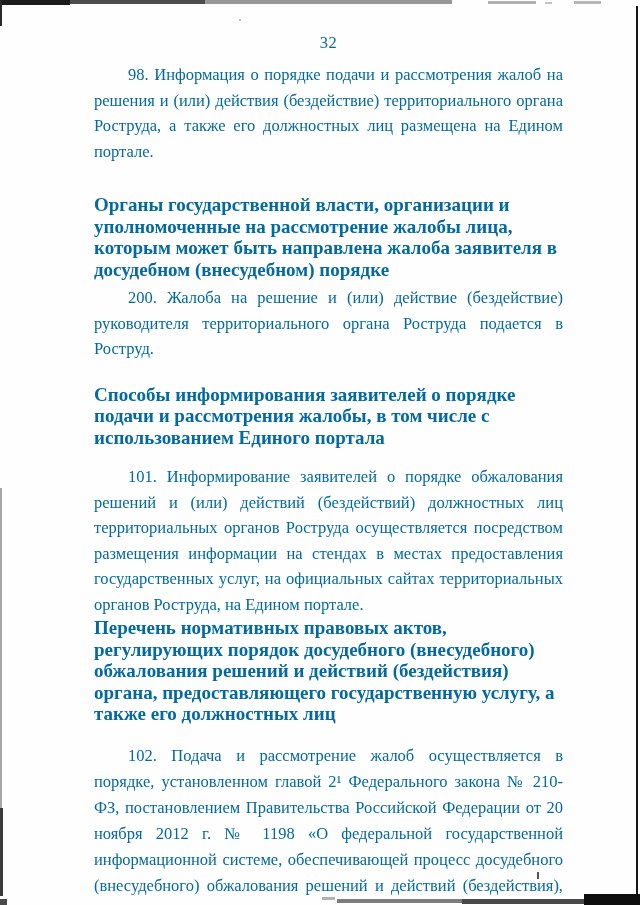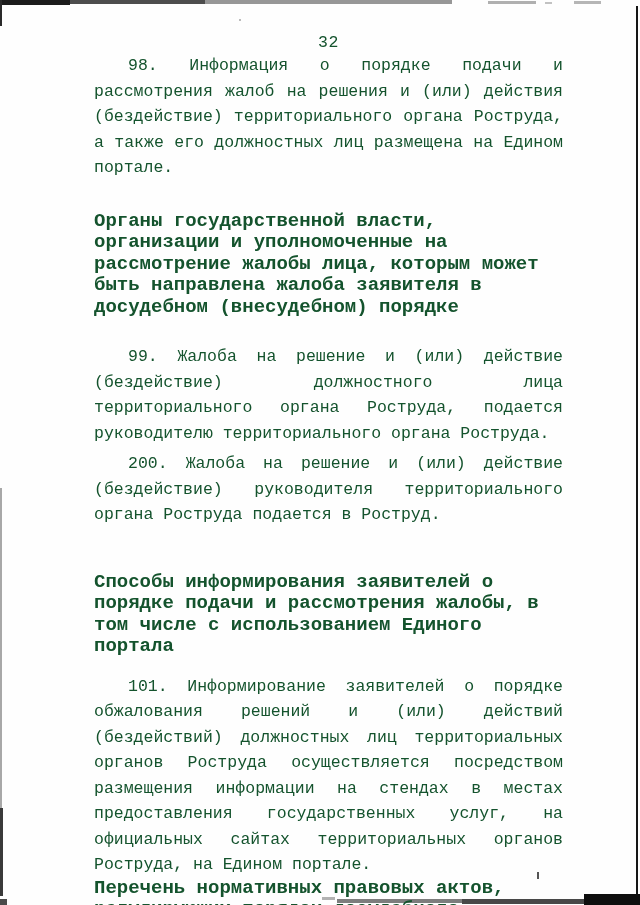--- a/index.html
+++ b/index.html
@@ -4,22 +4,22 @@
 <style>
   html, body { margin: 0; padding: 0; }
   body { background: #ffffff; }
 
   .page {
     position: relative;
     width: 640px;
     height: 905px;
     background: #fefefe;
     overflow: hidden;
-    font-family: Liberation Mono, monospace;
-    color: #14532d;
+    font-family: Liberation Serif, serif;
+    color: #0369a1;
   }
 
   .content {
     position: absolute;
     left: 94px;
     top: 0;
     width: 469px;
   }
 
   .page-number {
@@ -38,25 +38,25 @@
   }
 
   .heading {
     font-weight: bold;
     font-size: 19px;
     line-height: 21.5px;
     text-align: left;
     text-indent: 0;
   }
 
-  .para-98  {  }
+  .para-98  { margin-top: 9px;  }
   .heading-1{ margin-top: 30px; }
   .para-99  { margin-top: 26px; }
   .para-100 { margin-top: 5px;  }
-  .heading-2{ margin-top: 44px; }
+  .heading-2{ margin-top: 22px; }
   .para-101 { margin-top: 16px; }
   .heading-3{ }
   .para-102 { margin-top: 18px; line-height: 26px; text-align-last: justify; }
 
   
   .artifact { position: absolute; }
   .a-top1   { left: 0;    top: 0;    width: 70px;  height: 5px;  background: #1c1c1c; }
   .a-top2   { left: 70px; top: 0;    width: 135px; height: 4px;  background: #4d4d4d; }
   .a-top3   { left: 205px;top: 0;    width: 247px; height: 4px;  background: #979797; }
   .a-top4   { left: 488px;top: 1px;  width: 48px;  height: 3px;  background: #b0b0b0; }
@@ -102,21 +102,20 @@
   <div class="artifact a-speck2"></div>
 
   <div class="content">
 
     <div class="page-number">32</div>
 
     <div class="para para-98">98.  Информация о порядке подачи и рассмотрения жалоб на решения и (или) действия (бездействие) территориального органа Роструда, а также его должностных лиц размещена на Едином портале.</div>
 
     <div class="heading heading-1">Органы государственной власти, организации и уполномоченные на рассмотрение жалобы лица, которым может быть направлена жалоба заявителя в досудебном (внесудебном) порядке</div>
 
-    <div class="para para-99">99.  Жалоба на решение и (или) действие (бездействие) должностного лица территориального органа Роструда, подается руководителю территориального органа Роструда.</div>
 
     <div class="para para-100">200.  Жалоба на решение и (или) действие (бездействие) руководителя территориального органа Роструда подается в Роструд.</div>
 
     <div class="heading heading-2">Способы информирования заявителей о порядке подачи и рассмотрения жалобы, в том числе с использованием Единого портала</div>
 
     <div class="para para-101">101.  Информирование заявителей о порядке обжалования решений и (или) действий (бездействий) должностных лиц территориальных органов Роструда осуществляется посредством размещения информации на стендах в местах предоставления государственных услуг, на официальных сайтах территориальных органов Роструда, на Едином портале.</div>
 
     <div class="heading heading-3">Перечень нормативных правовых актов, регулирующих порядок досудебного (внесудебного) обжалования решений и действий (бездействия) органа, предоставляющего государственную услугу, а также его должностных лиц</div>
 
     <div class="para para-102">102.  Подача и рассмотрение жалоб осуществляется в порядке, установленном главой 2¹ Федерального закона № 210-ФЗ, постановлением Правительства Российской Федерации от 20 ноября 2012 г. № 1198 «О федеральной государственной информационной системе, обеспечивающей процесс досудебного (внесудебного) обжалования решений и действий (бездействия), свершенных при предоставлении государственных и муниципальных услуг»</div>

